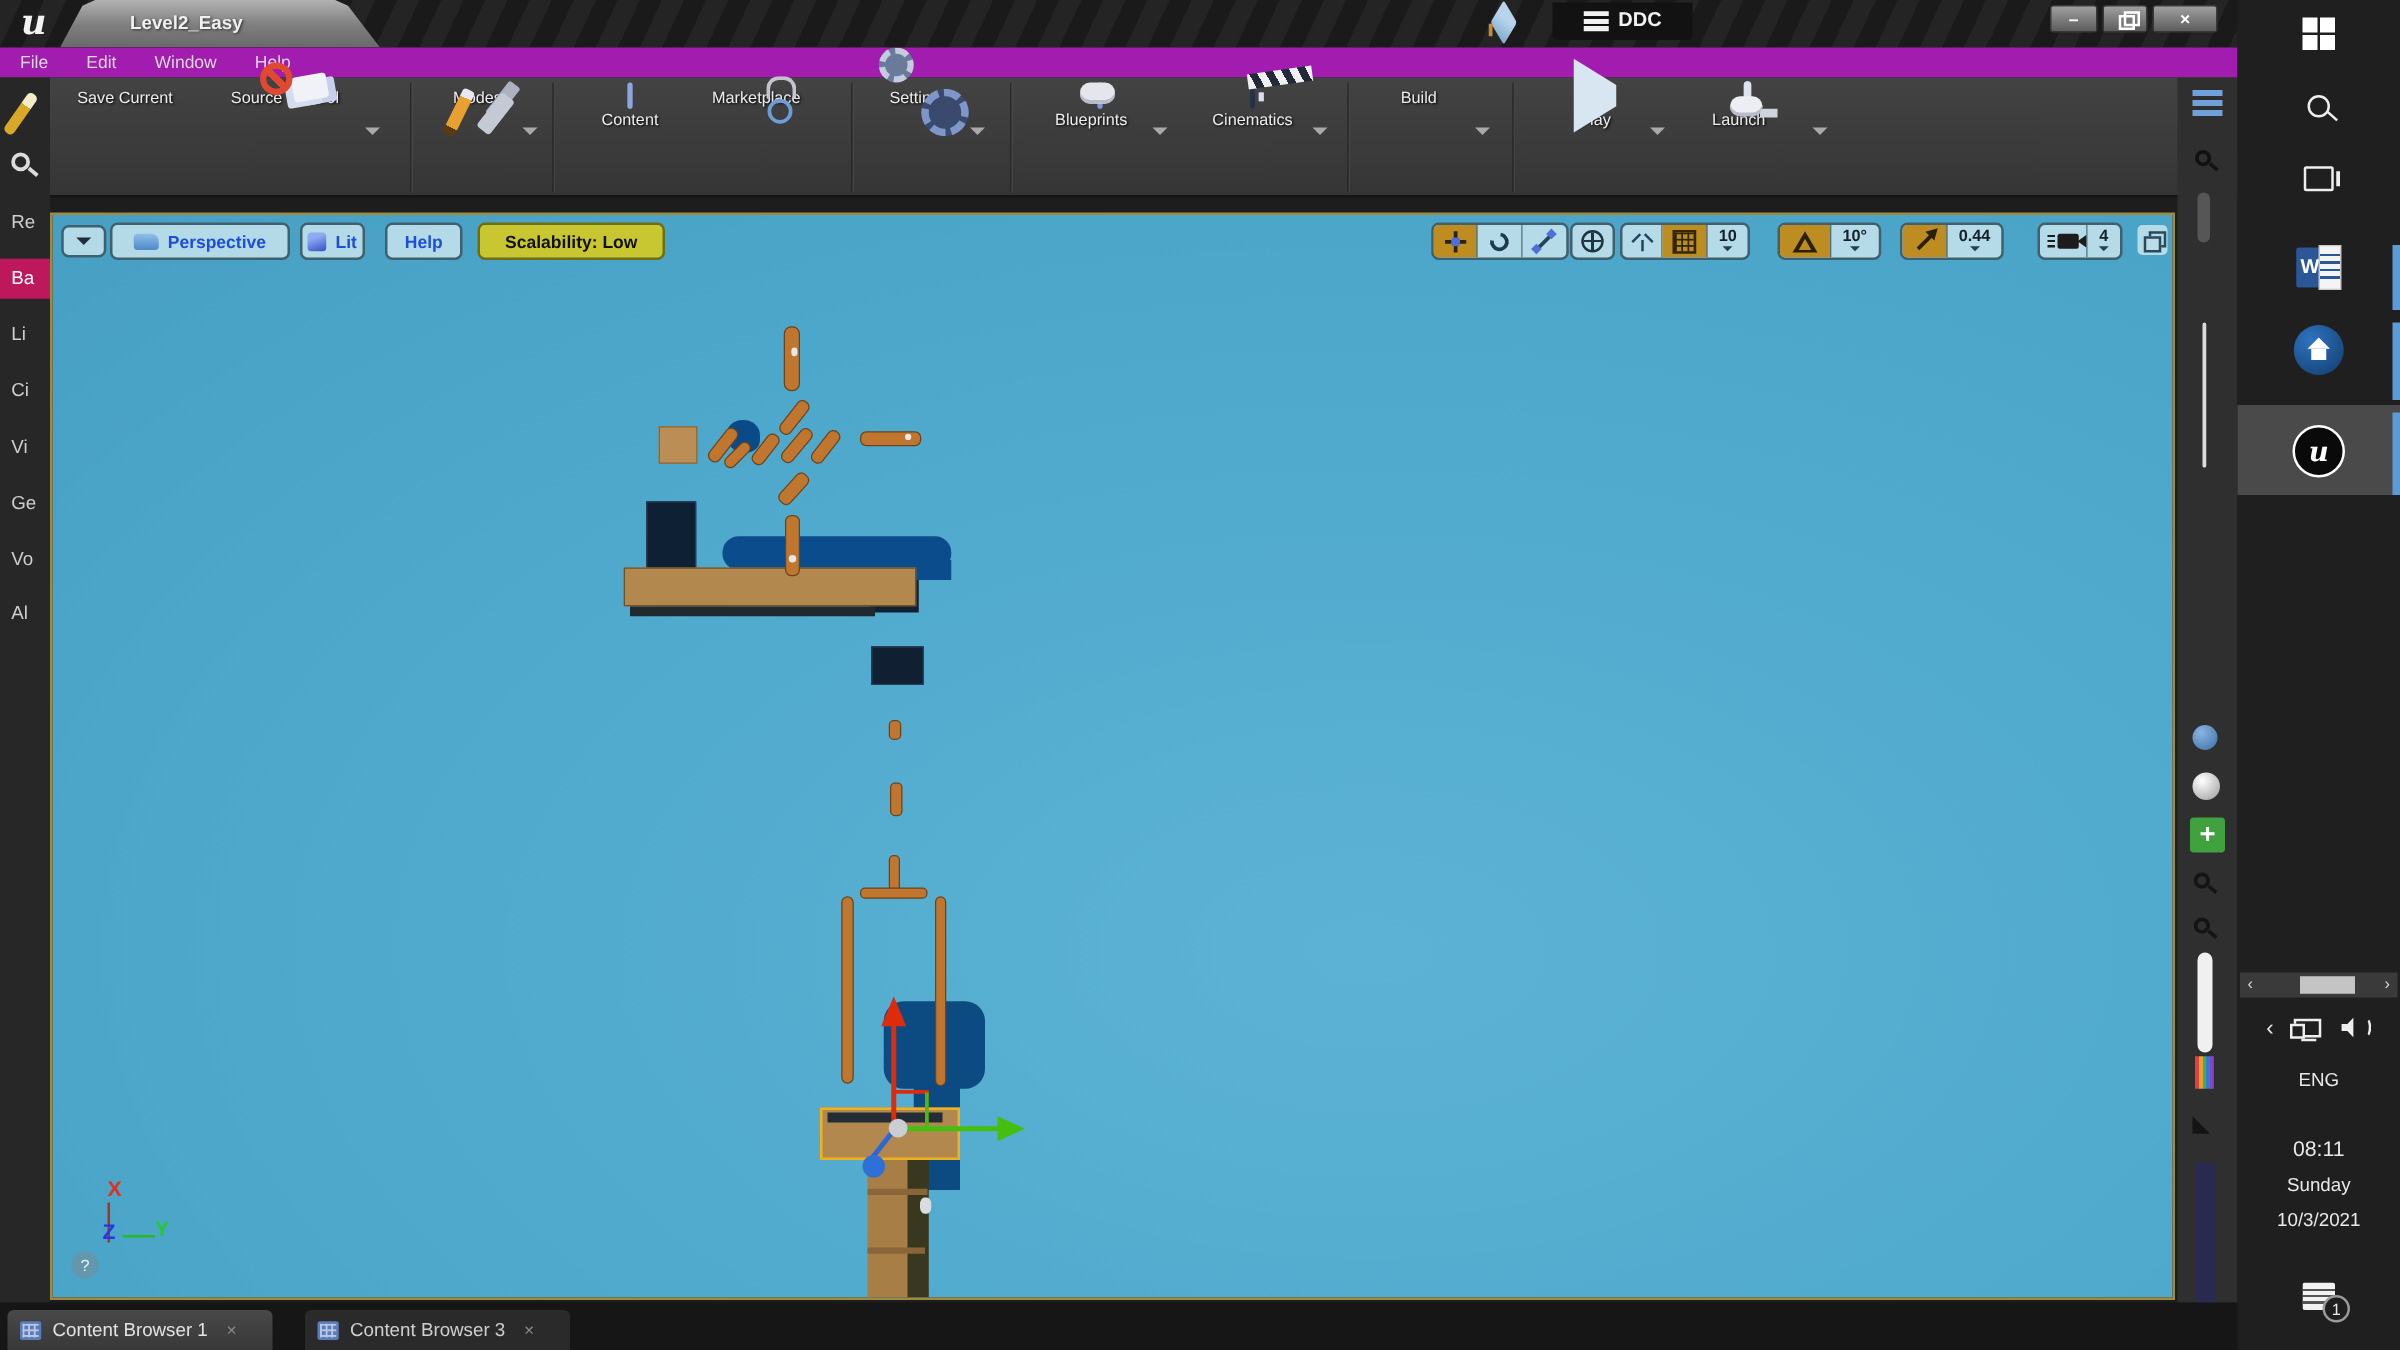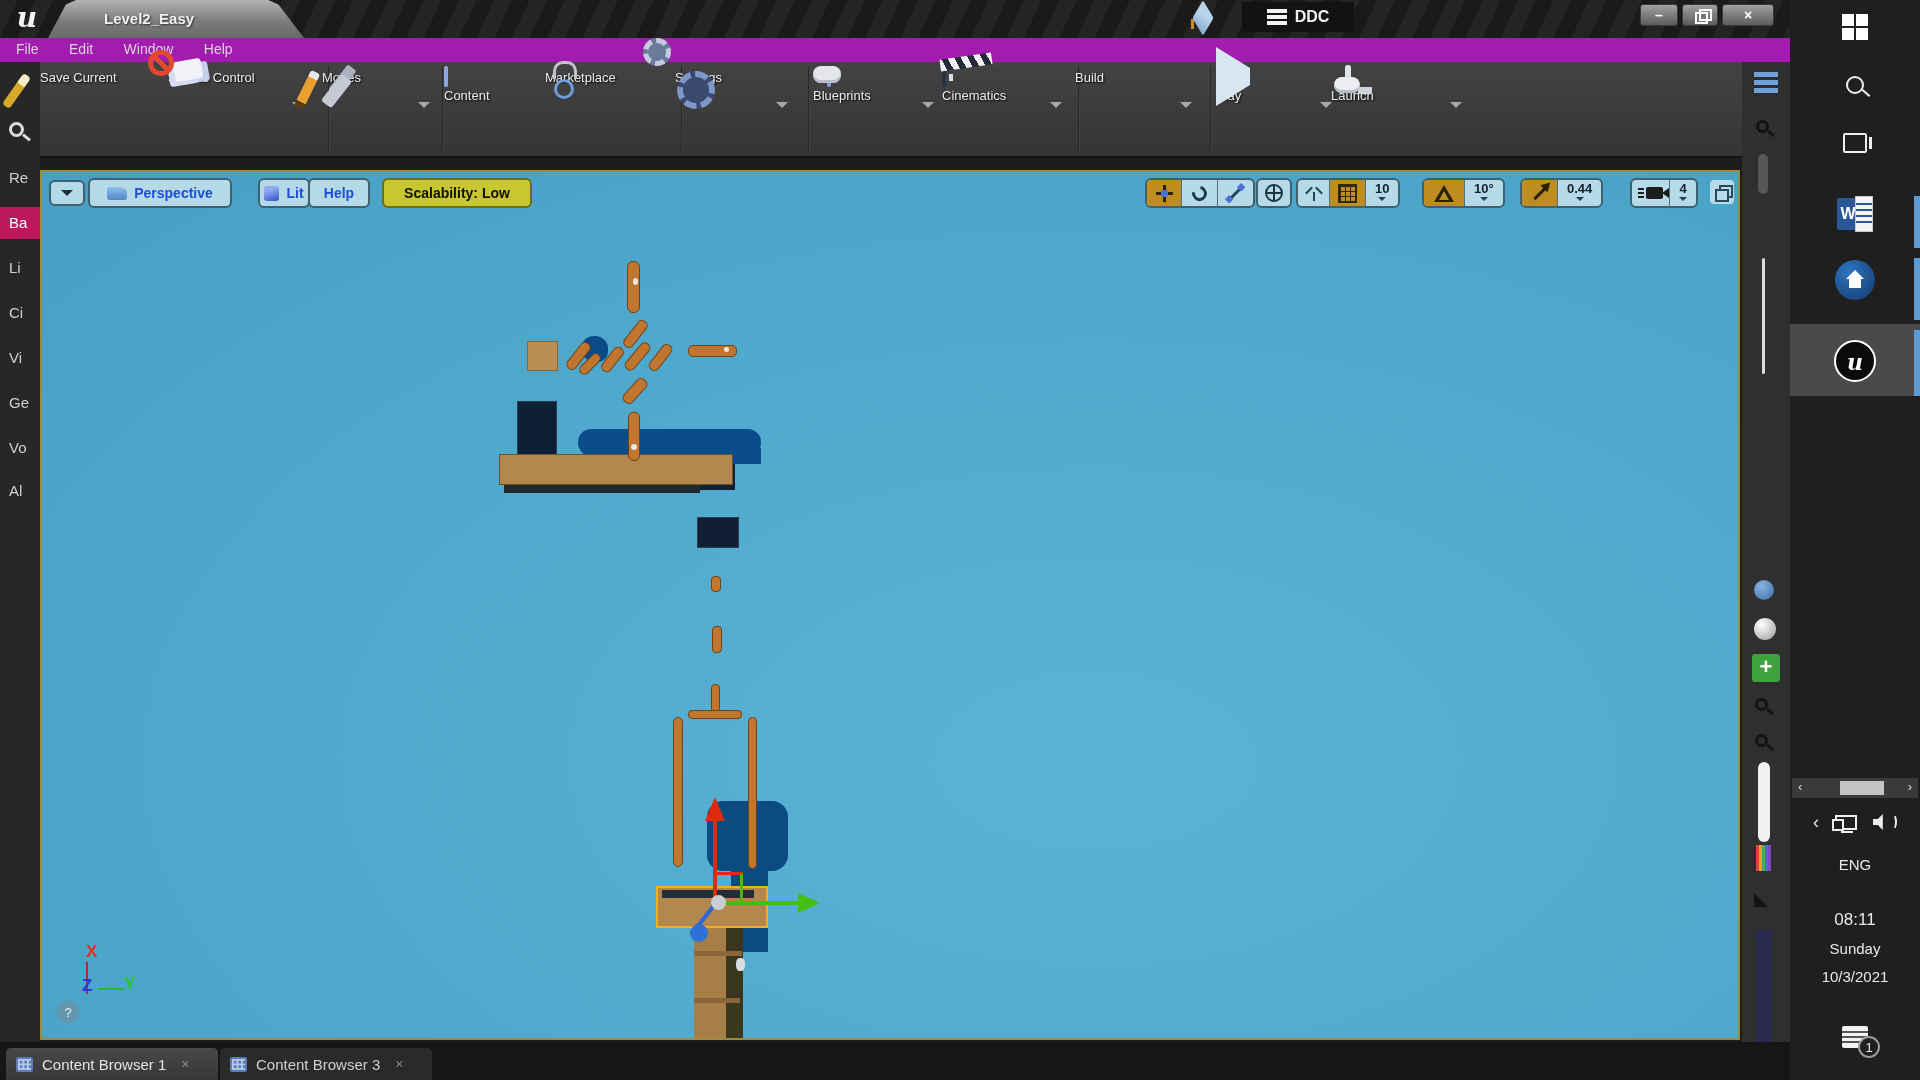--- a/index.html
+++ b/index.html
@@ -43,21 +43,21 @@
   .wb-close { left:1722px; width:52px; }
 
   
   .menubar { position:absolute; left:0; top:38px; width:1790px; height:24px; background:#a21caf; }
   .menu-item { display:inline-block; color:#d8d8d8; font-size:14px; padding:3px 0; margin-left:26px; cursor:default; }
   .menu-item:first-child { margin-left:16px; }
 
   
   .toolbar { position:absolute; left:0; top:62px; width:1790px; height:96px;
     background:linear-gradient(#434343,#353535); border-bottom:2px solid #141414; }
-  .tb-btn { position:absolute; top:6px; width:120px; transform:translateX(-50%); }
+  .tb-btn { position:absolute; top:6px; width:120px; transform:translateX(-50%); text-align:center; }
   .tb-label { color:#ececec; font-size:13px; text-shadow:1px 1px 2px #000; margin-top:2px; display:block; }
   .tb-caret { position:absolute; top:40px; width:0; height:0; border:6px solid transparent; border-top-color:#a9a9a9; }
   .tb-sep { position:absolute; top:4px; width:2px; height:88px; background:linear-gradient(90deg,#1d1d1d,#4d4d4d); }
   .ti { position:relative; width:46px; height:46px; margin:0 auto; }
   .ti-save { background:linear-gradient(145deg,#95a9e2,#4f64b8); border-radius:6px; width:42px; height:44px; }
   .ti-save::before { content:""; position:absolute; left:11px; right:11px; top:4px; height:13px; background:#edf0fa; border-radius:2px; }
   .ti-save::after  { content:""; position:absolute; left:8px; right:8px; bottom:4px; height:15px; background:#f2f4fa; border-radius:2px; }
   .ti-sc { background:linear-gradient(150deg,#8fa6dc,#5e79c0); border-radius:5px; width:42px; height:34px; margin-top:10px; transform:rotate(-8deg); }
   .ti-sc::before { content:""; position:absolute; left:6px; top:-8px; width:28px; height:20px; background:#f0f2f8; border-radius:3px;
     box-shadow:-6px 4px 0 #d4dcf0, 6px 4px 0 #c6d0ec; transform:rotate(-10deg); }
@@ -389,21 +389,21 @@
           <div style="position: absolute; left: 15px; top: 829px; z-index: 40; width: 22px; height: 22px; background: rgba(120, 140, 150, 0.55); border-radius: 50%; display: flex; align-items: center; justify-content: center; color: rgb(240, 240, 240); font-size: 13px;">?</div>
         </div>
 
       <div class="vp-btn" style="left:7px;top:8px;width:36px;height:26px">
         <span class="vi-caret"></span>
       </div>
       <div class="vp-btn" style="left:46px;top:6px;width:144px">
         <span class="vi-persp"></span>
         <span>Perspective</span>
       </div>
-      <div class="vp-btn" style="left:216px;top:6px;width:52px">
+      <div class="vp-btn" style="left:198px;top:6px;width:52px">
         <span class="vi-lit"></span>
         <span>Lit</span>
       </div>
       <div class="vp-btn" style="left:266px;top:6px;width:62px">
         <span>Help</span>
       </div>
       <div class="vp-btn yellow" style="left:340px;top:6px;width:150px">
         <span>Scalability: Low</span>
       </div>
 
@@ -481,21 +481,21 @@
       <div class="rs-bluecol"></div>
       <div class="rs-purple"></div>
     </div>
 
     <div class="bottombar">
       <div class="cb-tab active" style="left:6px;width:212px">
         <span class="cb-grid"></span>
         <span>Content Browser 1</span>
         <span class="cb-close">×</span>
       </div>
-      <div class="cb-tab back" style="left:220px;width:212px">
+      <div class="cb-tab back" style="left:244px;width:212px">
         <span class="cb-grid"></span>
         <span>Content Browser 3</span>
         <span class="cb-close">×</span>
       </div>
     </div>
   </div>
 
   <div class="taskbar">
     <div class="ue-task-bg"></div>
     <div class="tb-item" style="top:12px;height:30px">

